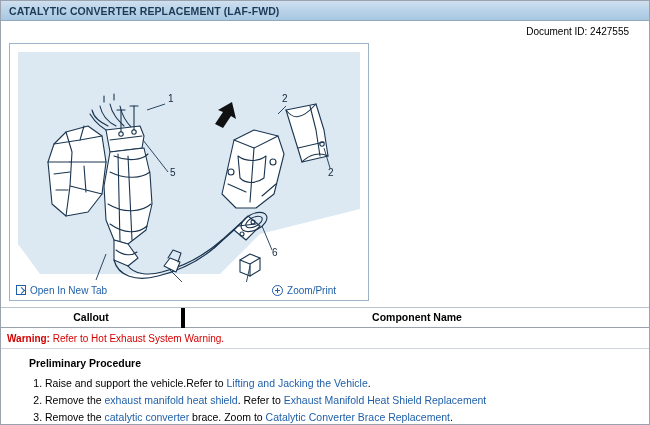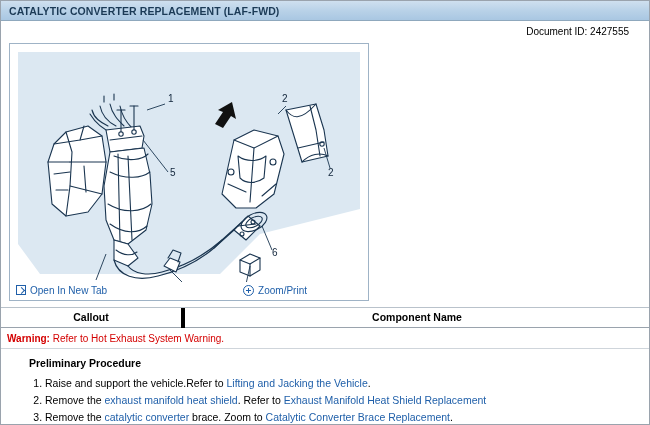--- a/index.html
+++ b/index.html
@@ -84,21 +84,21 @@
   .link-btn {
     display: flex;
     align-items: center;
     gap: 4px;
     color: #1f5fa9;
     font-size: 10px;
     cursor: pointer;
     text-decoration: none;
   }
   .open-tab { margin-right: auto; }
-  .zoom-print { margin-left: auto; margin-right: 55px; justify-content: center; }
+  .zoom-print { margin-left: auto; margin-right: 26px; justify-content: center; }
   .icon-box {
     display: inline-block;
     width: 10px; height: 10px;
     border: 1px solid #1f5fa9;
     position: relative;
     box-sizing: border-box;
   }
   .icon-box::after {
     content: "";
     position: absolute;

